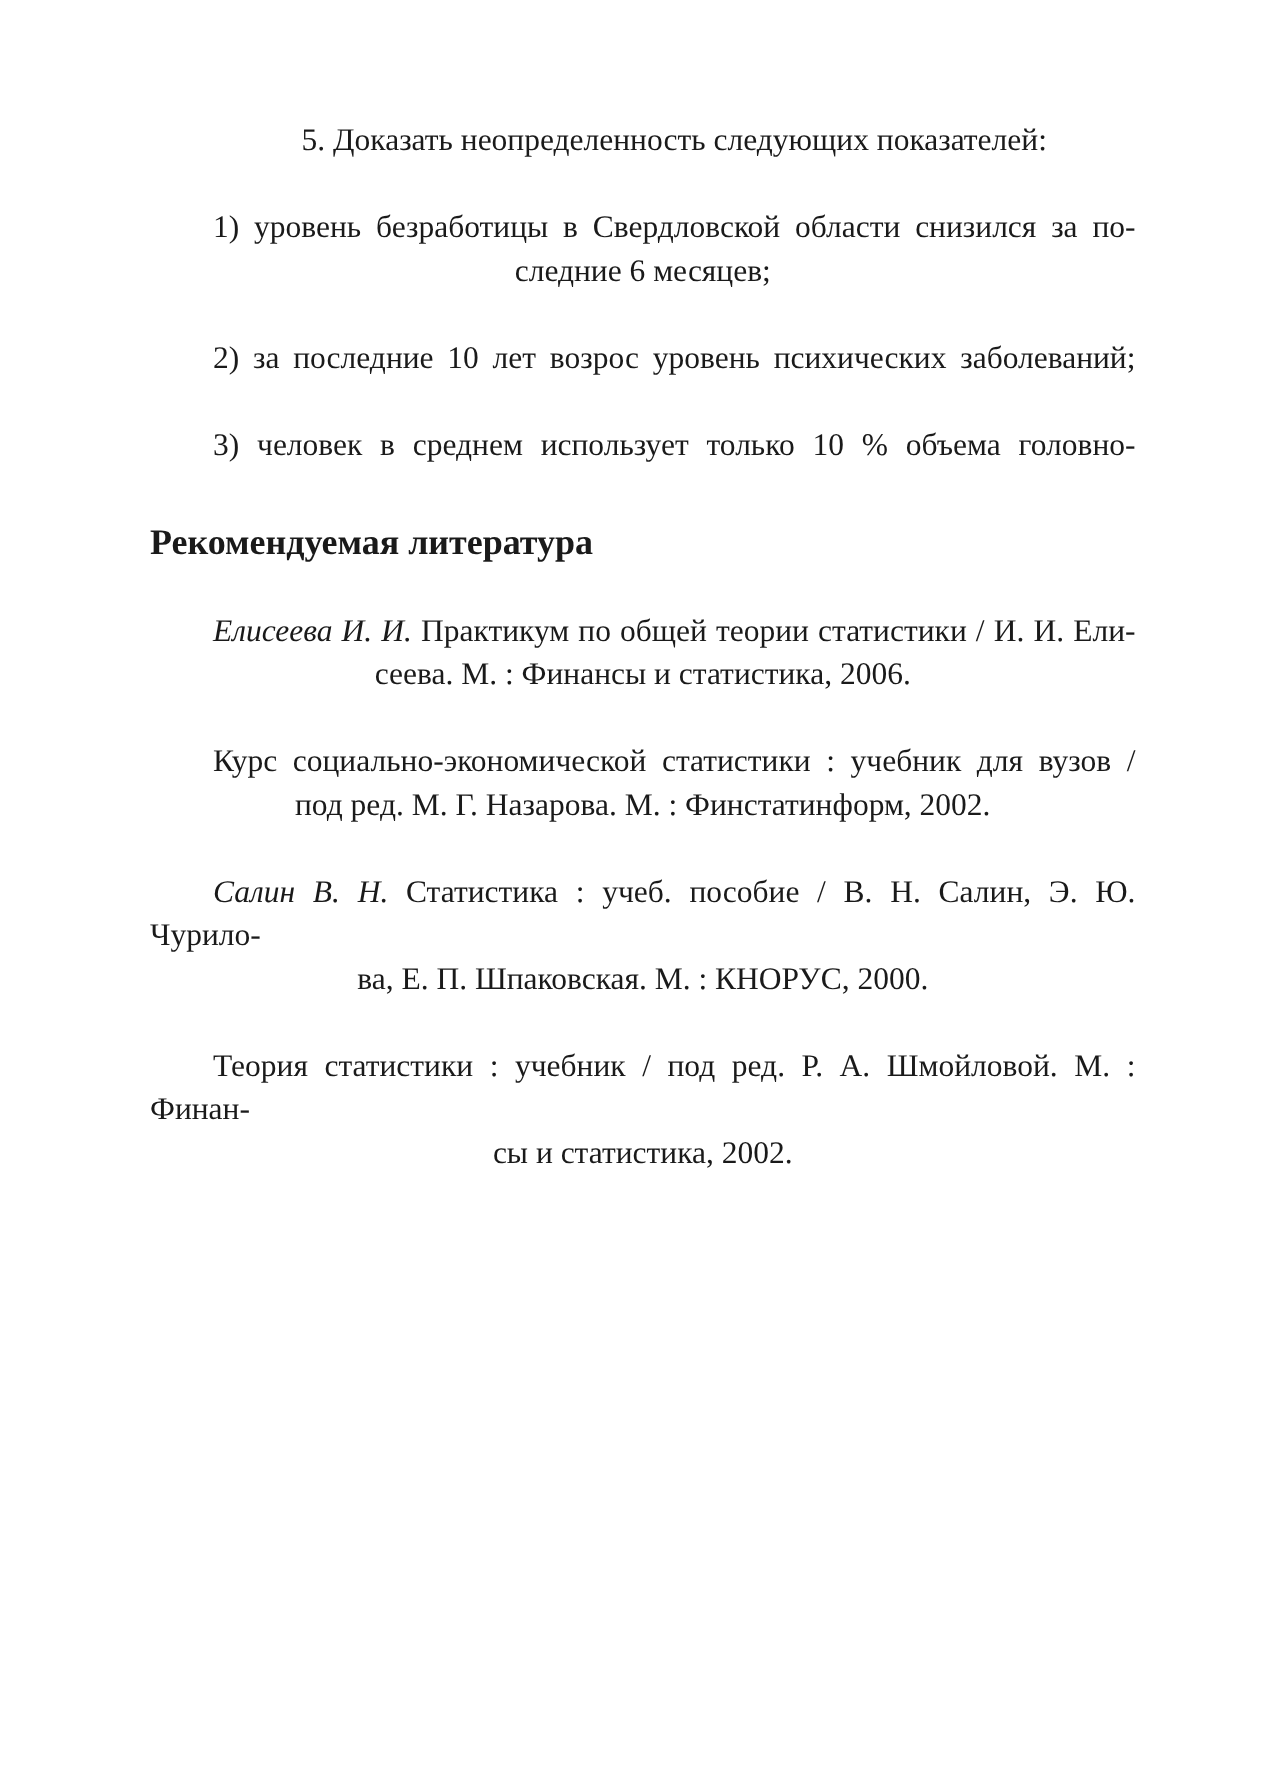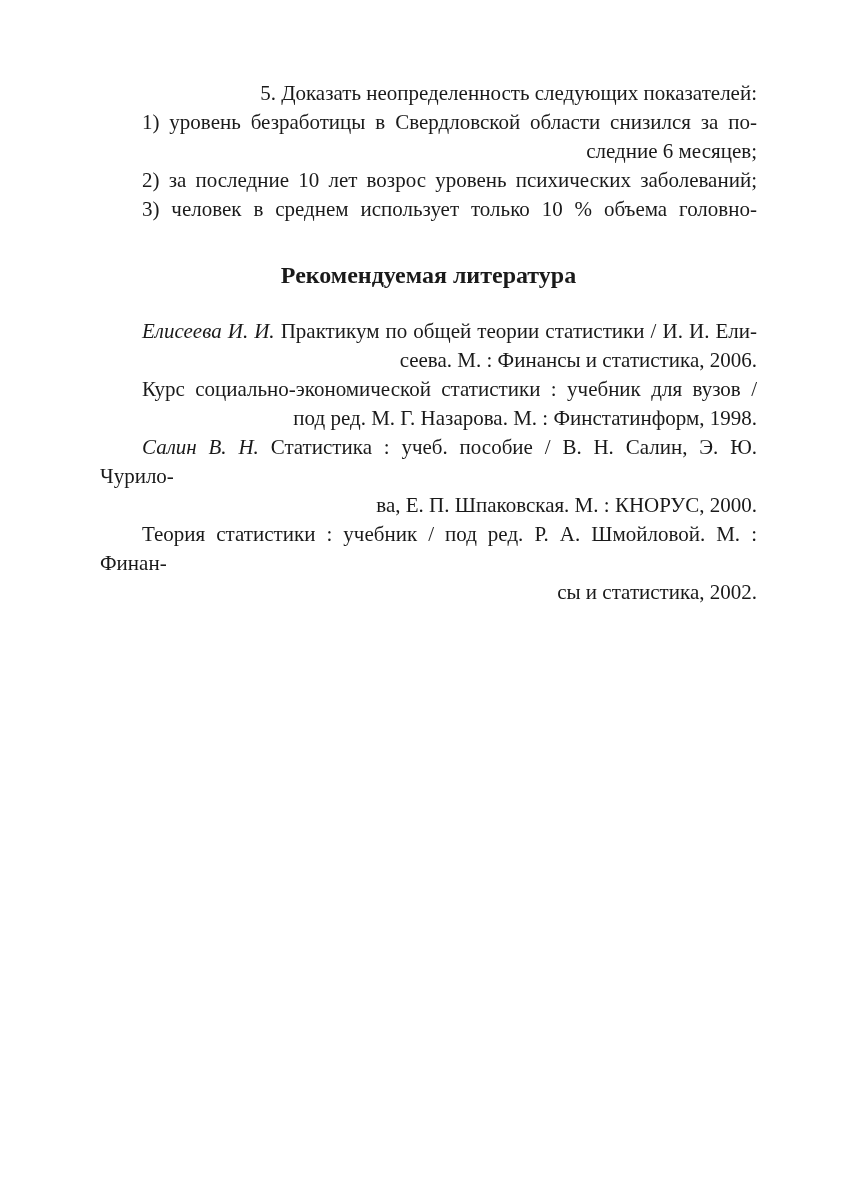--- a/index.html
+++ b/index.html
@@ -16,41 +16,42 @@
     box-sizing: border-box;
     padding: 79px 100px 0 100px;
     font-family: "Liberation Serif", "DejaVu Serif", serif;
     font-size: 21px;
     line-height: 29px;
     color: #1a1a1a;
     overflow: hidden;
   }
   .para { margin: 0; }
   .line {
-    text-align: right;
+    text-align: center;
     white-space: normal;
   }
   .line.just {
     text-align: justify;
     text-align-last: justify;
+    margin-top: 29px;
     -moz-text-align-last: justify;
   }
   .line.first {
     text-indent: 42px;
   }
   .seg.italic {
     font-style: italic;
   }
   .lit-heading {
     margin: 37px 0 27px 0;
     padding: 0;
     font-size: 24px;
     line-height: 29px;
     font-weight: bold;
-    text-align: center;
+    text-align: left;
     color: #1a1a1a;
   }
 </style>
 </head>
 <body>
 
 <div class="page">
 
   <section id="exercise-block" class="exercise">
       <div class="para">
@@ -70,21 +71,21 @@
 
   <h2 class="lit-heading">Рекомендуемая литература</h2>
 
   <section id="bibliography-block" class="bibliography">
       <div class="para">
         <div class="line just first"><span class="seg italic">Елисеева И. И.</span><span class="seg"> Практикум по общей теории статистики / И. И. Ели-</span></div>
         <div class="line"><span class="seg">сеева. М. : Финансы и статистика, 2006.</span></div>
       </div>
       <div class="para">
         <div class="line just first"><span class="seg">Курс социально-экономической статистики : учебник для вузов /</span></div>
-        <div class="line"><span class="seg">под ред. М. Г. Назарова. М. : Финстатинформ, 1998.</span></div>
+        <div class="line"><span class="seg">под ред. М. Г. Назарова. М. : Финстатинформ, 2002.</span></div>
       </div>
       <div class="para">
         <div class="line just first"><span class="seg italic">Салин В. Н.</span><span class="seg"> Статистика : учеб. пособие / В. Н. Салин, Э. Ю. Чурило-</span></div>
         <div class="line"><span class="seg">ва, Е. П. Шпаковская. М. : КНОРУС, 2000.</span></div>
       </div>
       <div class="para">
         <div class="line just first"><span class="seg">Теория статистики : учебник / под ред. Р. А. Шмойловой. М. : Финан-</span></div>
         <div class="line"><span class="seg">сы и статистика, 2002.</span></div>
       </div>
     </section>

